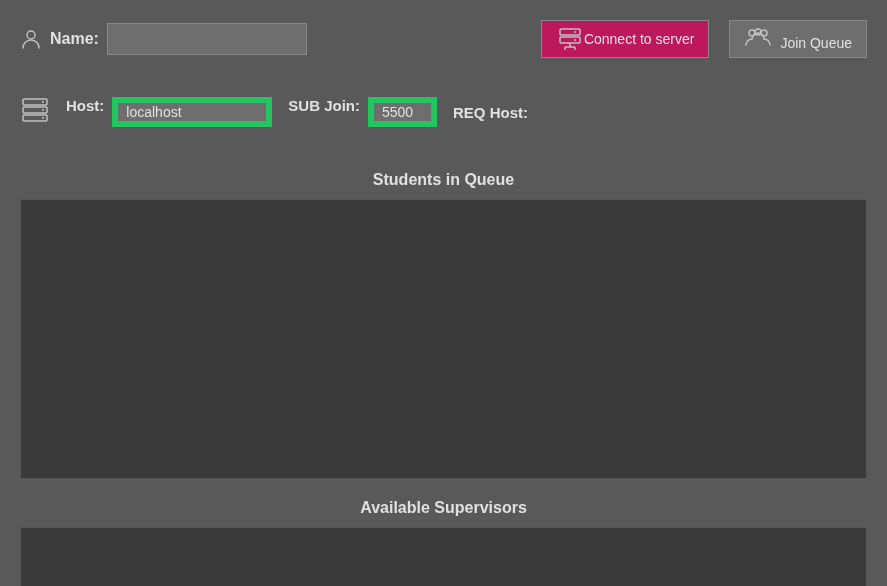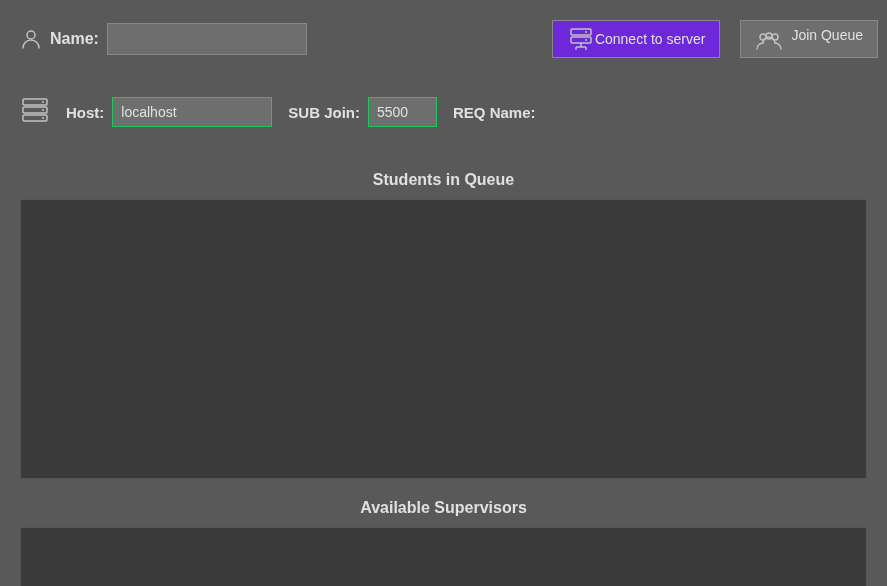--- a/index.html
+++ b/index.html
@@ -13,21 +13,21 @@
       height: 586px;
       background-color: #595959;
       font-family: Arial, sans-serif;
       color: #e0e0e0;
       overflow: hidden;
     }
 
     .top-bar {
       display: flex;
       align-items: center;
-      padding: 20px 9px 15px 20px;
+      padding: 20px 20px 15px 20px;
       gap: 20px;
     }
 
     .name-section {
       display: flex;
       align-items: center;
       gap: 8px;
     }
 
     .name-label {
@@ -43,33 +43,33 @@
       background-color: #6e6e6e;
       border: 1px solid #888;
       color: #e0e0e0;
       padding: 0 8px;
       font-size: 14px;
     }
 
     .connect-btn {
       display: flex;
       align-items: center;
-      background-color: #6d28d9;
+      background-color: #be185d;
       border: 1px solid #888;
       color: #e0e0e0;
       padding: 6px 14px;
       font-size: 14px;
       cursor: pointer;
       height: 38px;
       margin-left: auto;
     }
 
     .join-btn {
       display: flex;
-      align-items: flex-start;
+      align-items: flex-end;
       gap: 8px;
       background-color: #6e6e6e;
       border: 1px solid #888;
       color: #e0e0e0;
       padding: 6px 14px;
       font-size: 14px;
       cursor: pointer;
       height: 38px;
     }
 
@@ -94,35 +94,34 @@
     .connection-row {
       display: flex;
       align-items: center;
       padding: 12px 20px;
       gap: 16px;
       margin-top: 10px;
     }
 
     .host-section {
       display: flex;
-      align-items: center;
       gap: 8px;
     }
 
     .field-label {
       font-size: 15px;
       font-weight: bold;
       color: #e0e0e0;
       white-space: nowrap;
     }
 
     .field-input {
       height: 30px;
       background-color: #6e6e6e;
-      border: 1px solid #22c55e;
+      border: 6px solid #22c55e;
       color: #e0e0e0;
       padding: 0 8px;
       font-size: 14px;
     }
 
     .host-input {
       width: 160px;
     }
 
     .port-input {
@@ -225,21 +224,21 @@
     <label class="field-label">Host:</label>
     <input class="field-input host-input" type="text" value="localhost" style="">
   </div>
 
   <div class="host-section">
     <label class="field-label">SUB Join:</label>
     <input class="field-input port-input" type="text" value="5500" style="">
   </div>
 
   <div class="host-section">
-    <label class="field-label">REQ Name:</label>
+    <label class="field-label">REQ Host:</label>
   </div>
 </div>
 
 <div class="lists-section">
 
   <div class="list-container">
     <div class="list-title">Students in Queue</div>
     <div class="list-box"></div>
   </div>
 

